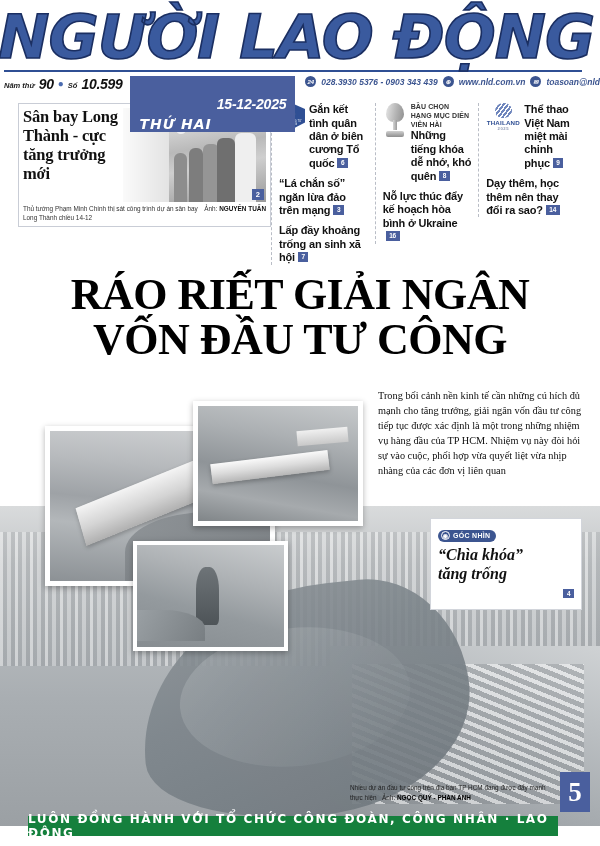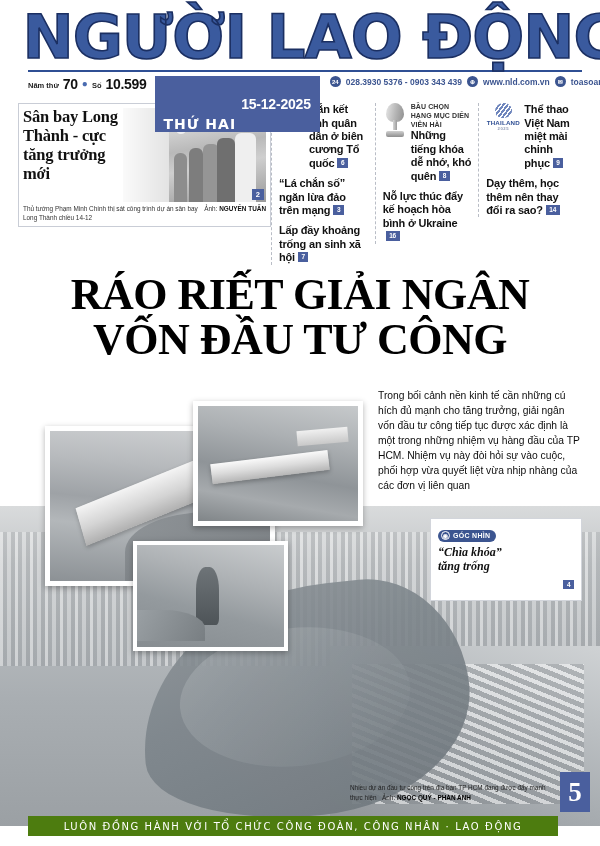--- a/index.html
+++ b/index.html
@@ -16,23 +16,24 @@
   .page {
     width: 600px;
     height: 846px;
     position: relative;
     background: #fff;
     overflow: hidden;
   }
 
   
   .masthead {
-    padding: 10px 18px 0 28px;
+    padding: 10px 18px 0 4px;
     position: relative;
     z-index: 5;
+    font-style: italic;
   }
 
   .masthead-title {
     text-align: center;
     font-family: "DejaVu Sans", sans-serif;
     font-weight: bold;
     font-size: 60px;
     line-height: 0.92;
     letter-spacing: -1px;
     color: #3a5a9e;
@@ -439,21 +440,21 @@
     background: linear-gradient(120deg,#9aa0a4,#787e82);
     border-radius: 0 60% 0 0;
   }
 
   
   .lead {
     position: absolute;
     right: 18px;
     top: 389px;
     width: 204px;
-    font-family: Liberation Sans, sans-serif;
+    font-family: Liberation Serif, serif;
     font-size: 10.3px;
     line-height: 1.45;
     color: #0d0d0d;
     z-index: 6;
     text-align: left;
   }
 
   
   .opinion {
     position: absolute;
@@ -481,21 +482,21 @@
     width: 9px; height: 9px;
     border-radius: 50%;
     border: 1px solid #fff;
     display:inline-flex; align-items:center; justify-content:center;
     font-size: 6px;
   }
   .opinion-title {
     font-family: "Liberation Serif", serif;
     font-weight: bold;
     font-style: italic;
-    font-size: 12px;
+    font-size: 16px;
     line-height: 1.16;
     color: #111;
     margin-top: 4px;
   }
   .opinion-page {
     text-align: right;
     margin-top: 2px;
   }
 
   
@@ -530,28 +531,28 @@
     z-index: 8;
   }
 
   
   .footer {
     position: absolute;
     left: 28px;
     right: 42px;
     bottom: 10px;
     height: 20px;
-    background: #4d7c0f;
+    background: #15803d;
     color: #fff;
     display: flex;
     align-items: center;
     justify-content: center;
     font-family: "DejaVu Sans", sans-serif;
-    font-weight: normal;
-    font-size: 10px;
+    font-weight: bold;
+    font-size: 12px;
     letter-spacing: 1.6px;
     z-index: 9;
   }
 </style>
 </head>
 <body>
 
 <div class="page">
 
   <div class="montage">
@@ -572,21 +573,21 @@
     </div>
   </div>
 
   <div class="masthead">
     <div class="masthead-title">NGƯỜI LAO ĐỘNG</div>
     <div class="masthead-rule"></div>
 
     <div class="infobar">
       <div class="infobar-left">
         <span class="tiny">Năm thứ</span>
-        <span class="big">70</span>
+        <span class="big">90</span>
         <span class="dot">●</span>
         <span class="tiny">Số</span>
         <span class="big">10.599</span>
       </div>
 
       <div class="infobar-date">
         <span class="weekday">THỨ HAI</span>
         <span class="date">15-12-2025</span>
       </div>
 

